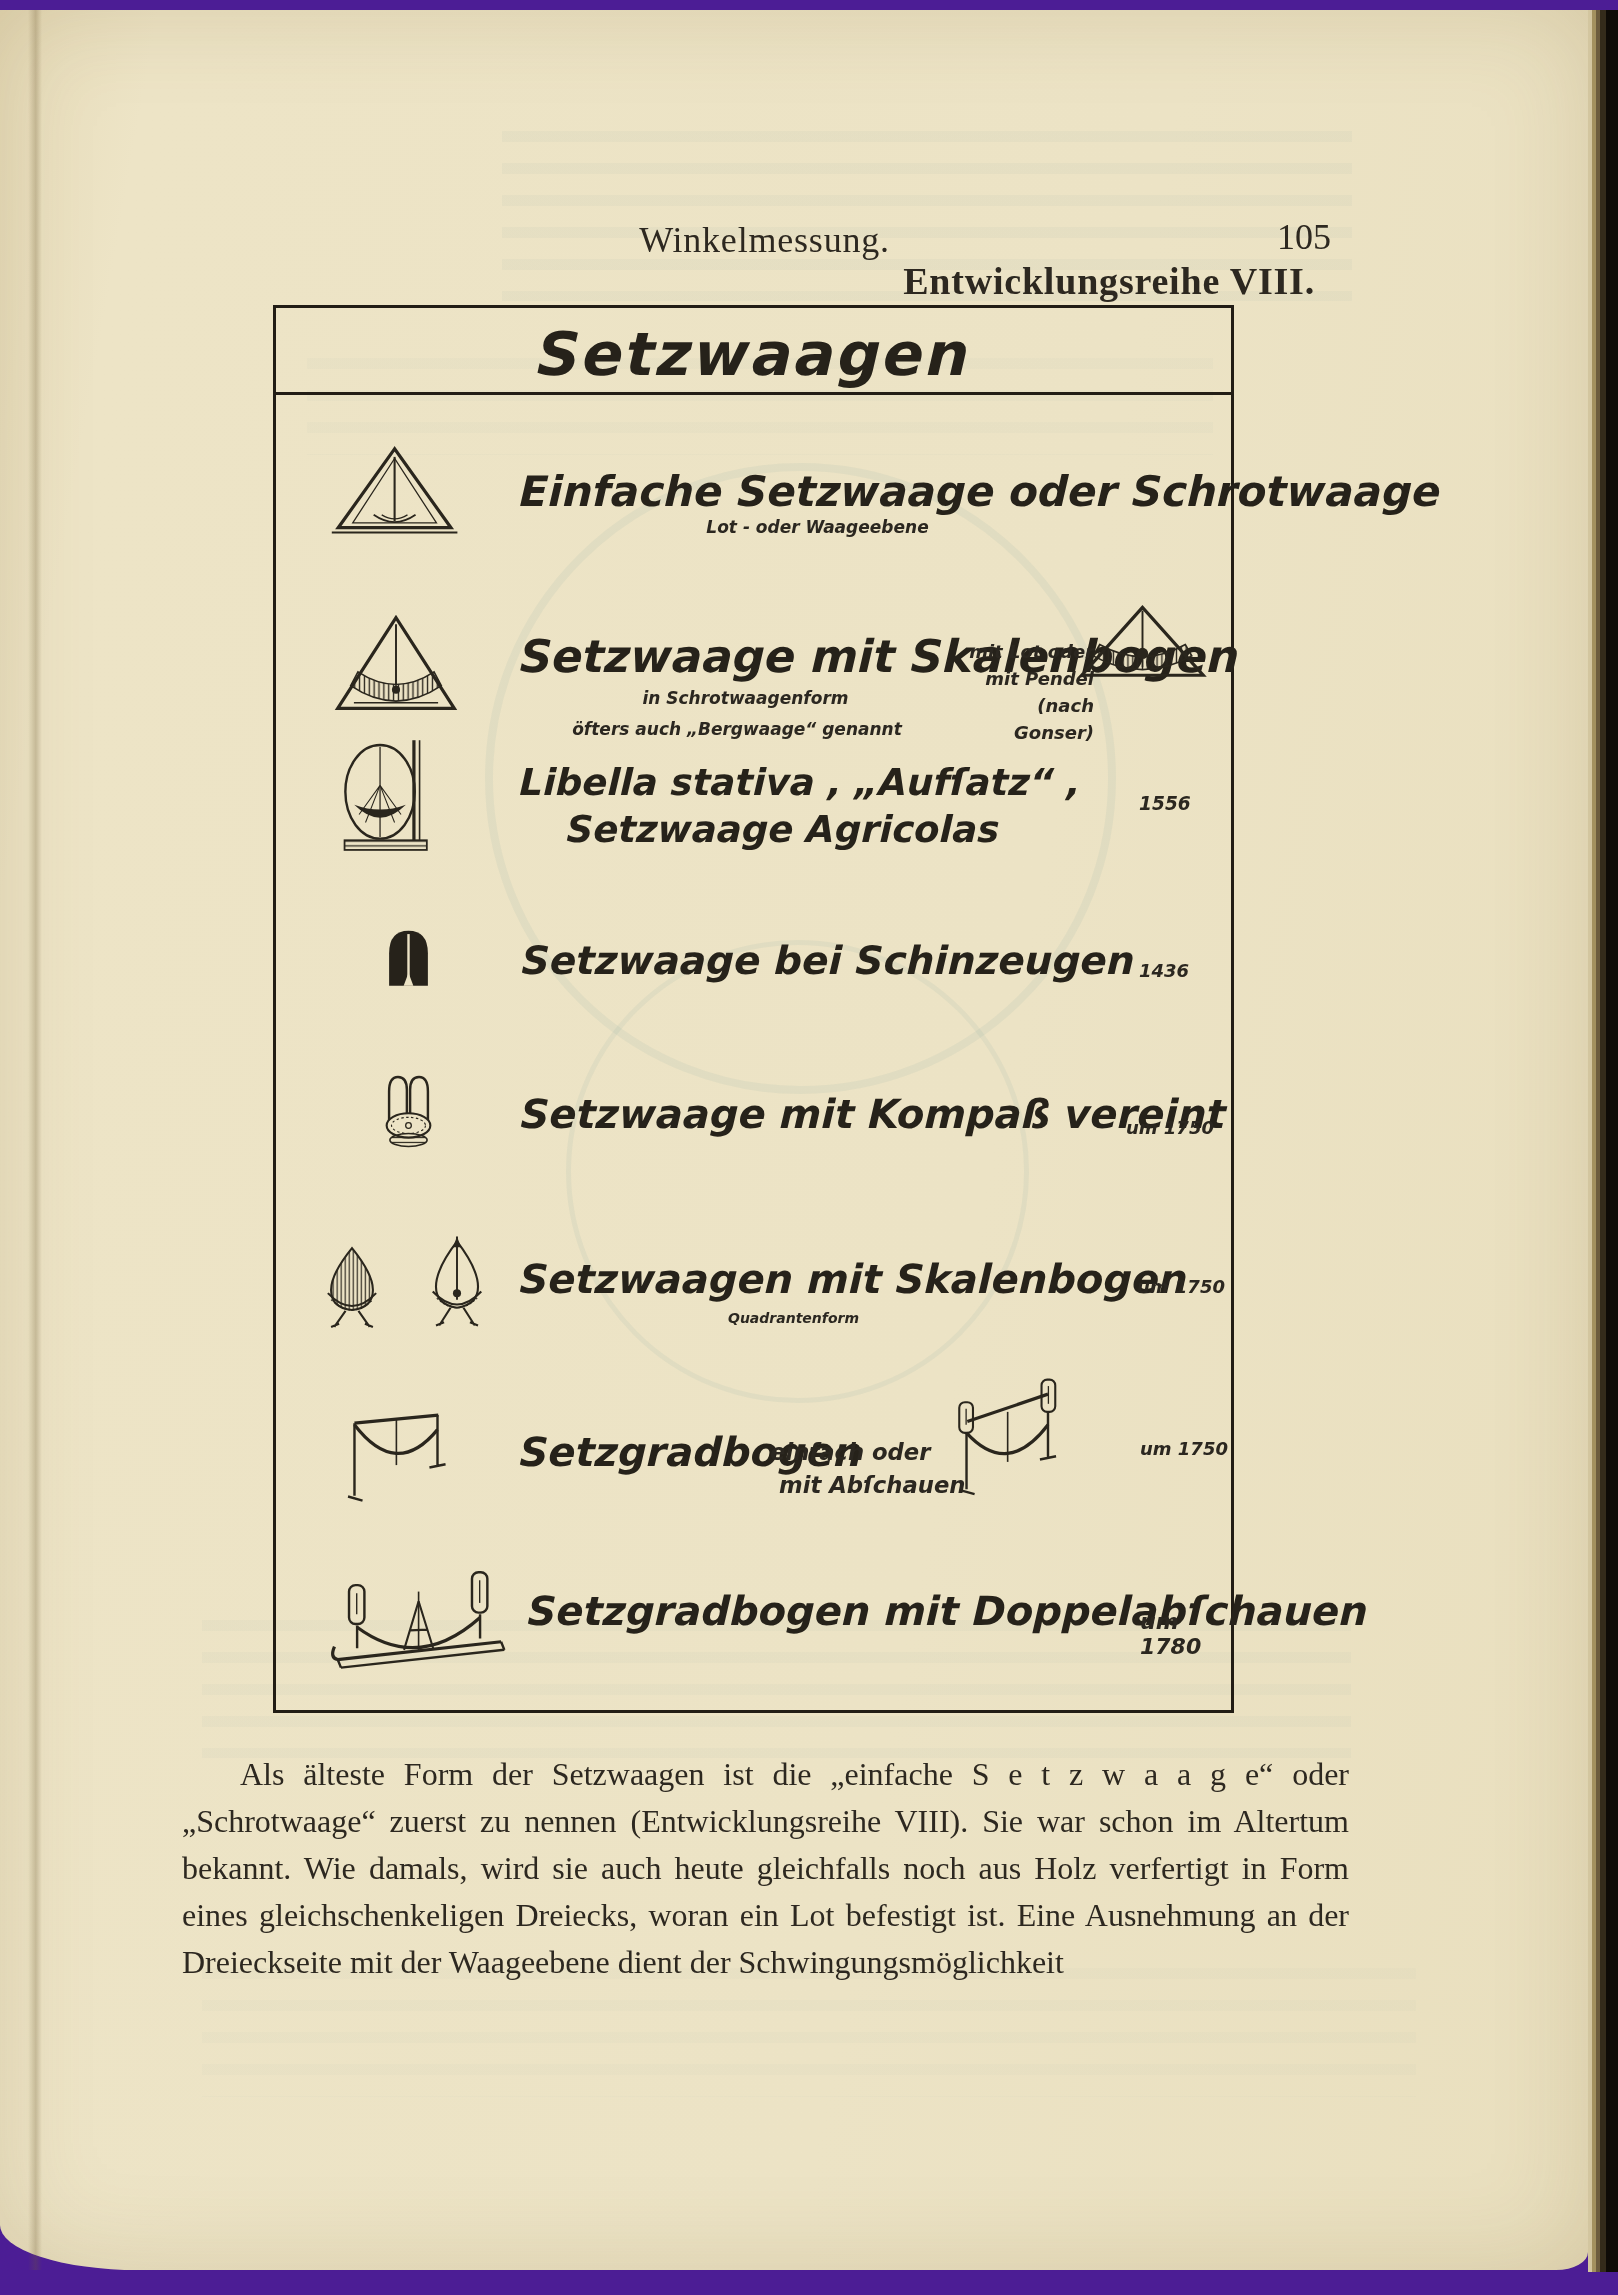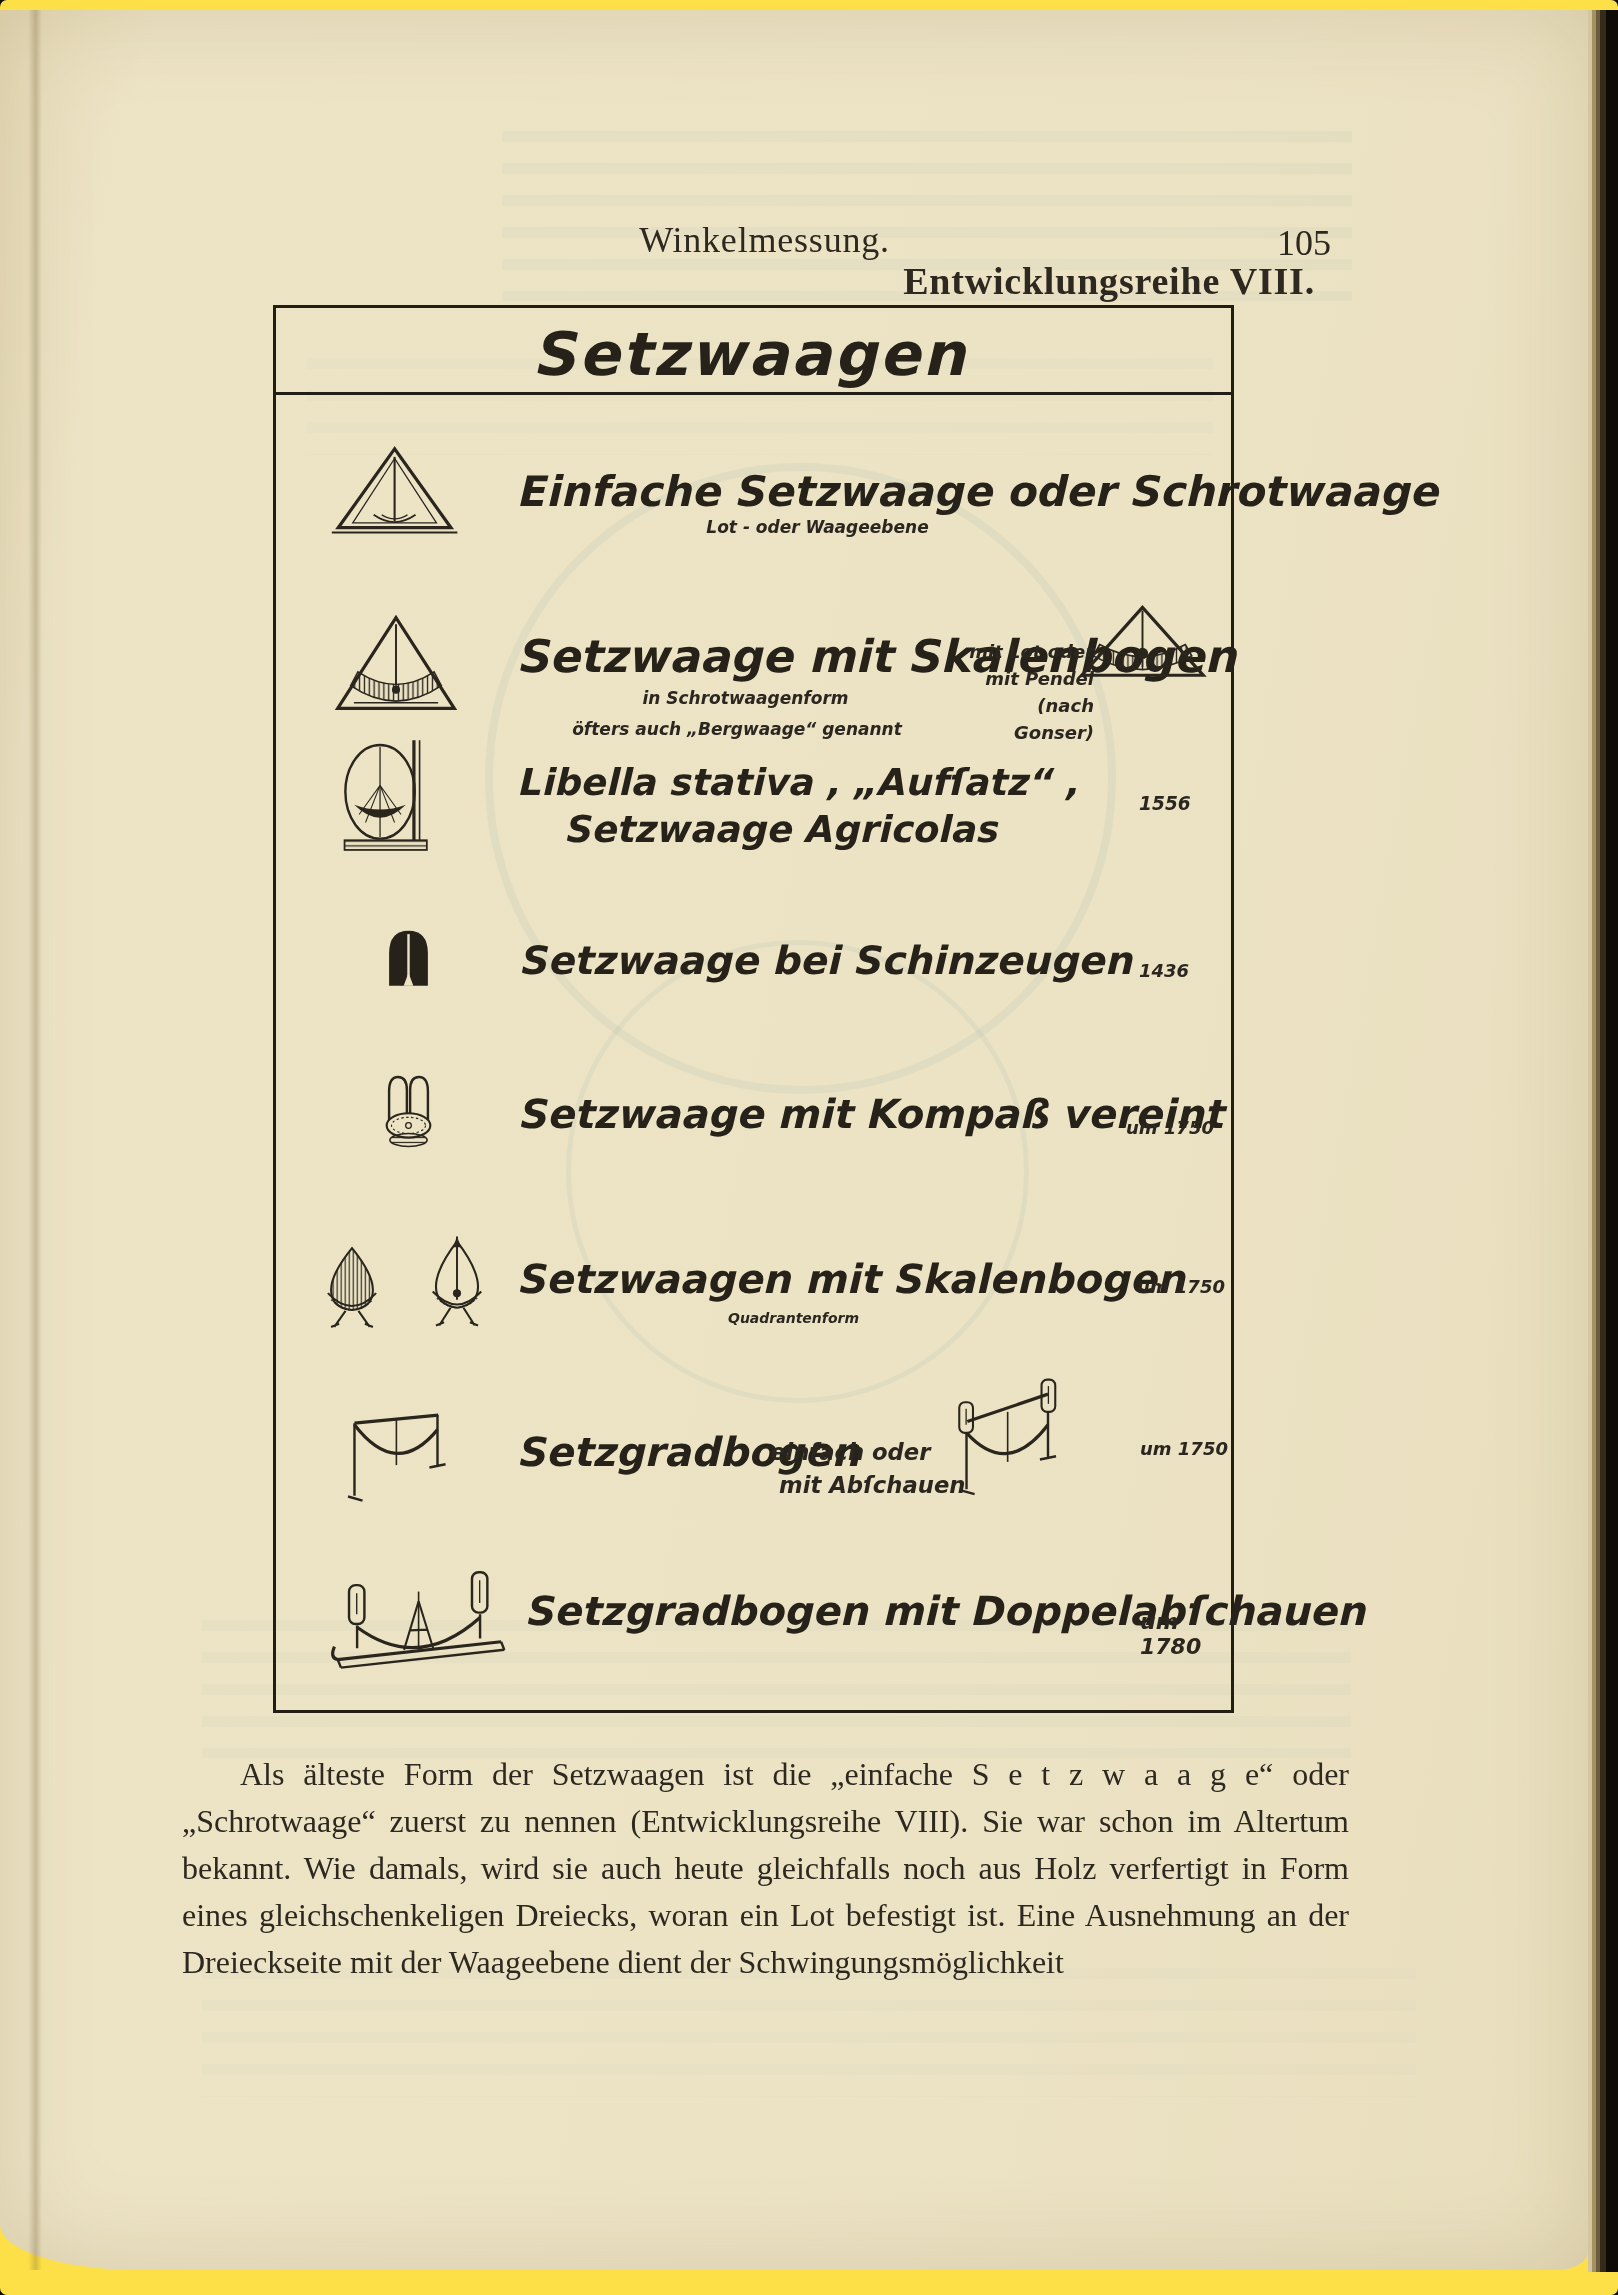--- a/index.html
+++ b/index.html
@@ -1,36 +1,36 @@
 <!DOCTYPE html>
 <html style="font-size:13px"><head>
 <meta charset="utf-8">
 <style>
   html,body{margin:0;padding:0;background:#100d09;}
-  #stage{position:relative;width:1618px;height:2295px;background:#fde047;overflow:hidden;
-         font-family:"Liberation Serif",serif;border-radius:7px;}
+  #stage{position:relative;width:1618px;height:2295px;background:#4c1d95;overflow:hidden;
+         font-family:"Liberation Serif",serif;}
   
   .page{position:absolute;left:0;top:9.7px;width:1588px;height:2260px;
         background:linear-gradient(100deg,#e7dcba 0%,#ede4c6 8%,#ece3c5 60%,#e9dfbe 100%);
         border-bottom-left-radius:138px 45px;border-bottom-right-radius:32px 18px;
         box-shadow:inset 0 0 97px rgba(120,95,40,.18);}
   .crease{position:absolute;left:27.5px;top:0;bottom:0;width:14.6px;
         background:linear-gradient(90deg,rgba(0,0,0,0),rgba(110,90,50,.28) 55%,rgba(0,0,0,0));}
   .edge-stack{position:absolute;left:1588px;top:9.7px;bottom:22.7px;width:31px;
         background:linear-gradient(90deg,#d3c6a0 0 4px,#a3915f 4px 8px,#6d5d3e 8px 12px,#342b1b 12px 18px,#0e0b07 18px 31px);}
   
   .ghost{position:absolute;opacity:.55;pointer-events:none;
         background:repeating-linear-gradient(180deg,rgba(108,146,148,.10) 0 11.3px,rgba(108,146,148,0) 11.3px 32px);}
   .ghost-circle{position:absolute;border-radius:50%;pointer-events:none;
         border:8px solid rgba(115,155,155,.09);}
   
   .print{color:#2d2820;}
   .running-title{position:absolute;left:182px;top:209px;width:1165px;text-align:center;
         font-size:36px;letter-spacing:0.8px;}
-  .page-number{position:absolute;left:1258px;top:212px;width:73px;text-align:right;font-size:36px;}
+  .page-number{position:absolute;left:1258px;top:206px;width:73px;text-align:right;font-size:36px;}
   .fig-heading{position:absolute;left:182px;top:249px;width:1133px;text-align:right;
         font-size:38px;font-weight:bold;letter-spacing:0.8px;}
   .hand{font-family:"DejaVu Sans",sans-serif;font-style:italic;font-weight:bold;color:#26221a;
         transform:skewX(-2deg);transform-origin:left bottom;white-space:nowrap;}
   .hand-sm{font-family:"DejaVu Sans",sans-serif;font-style:italic;font-weight:bold;color:#2b2720;}
   
   .figure-box{position:absolute;left:273px;top:295px;width:961px;height:1408px;
         border:3.2px solid #221d15;box-sizing:border-box;}
   .box-title-bar{position:absolute;left:0;top:0;width:100%;height:87px;
         border-bottom:3.2px solid #221d15;box-sizing:border-box;text-align:center;}

